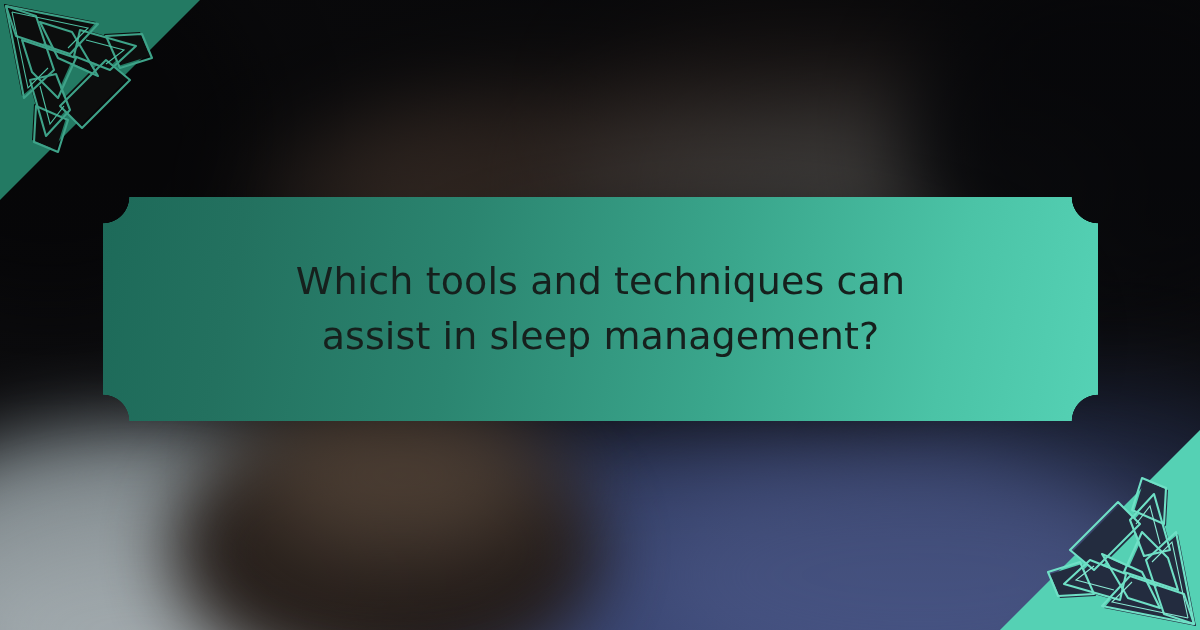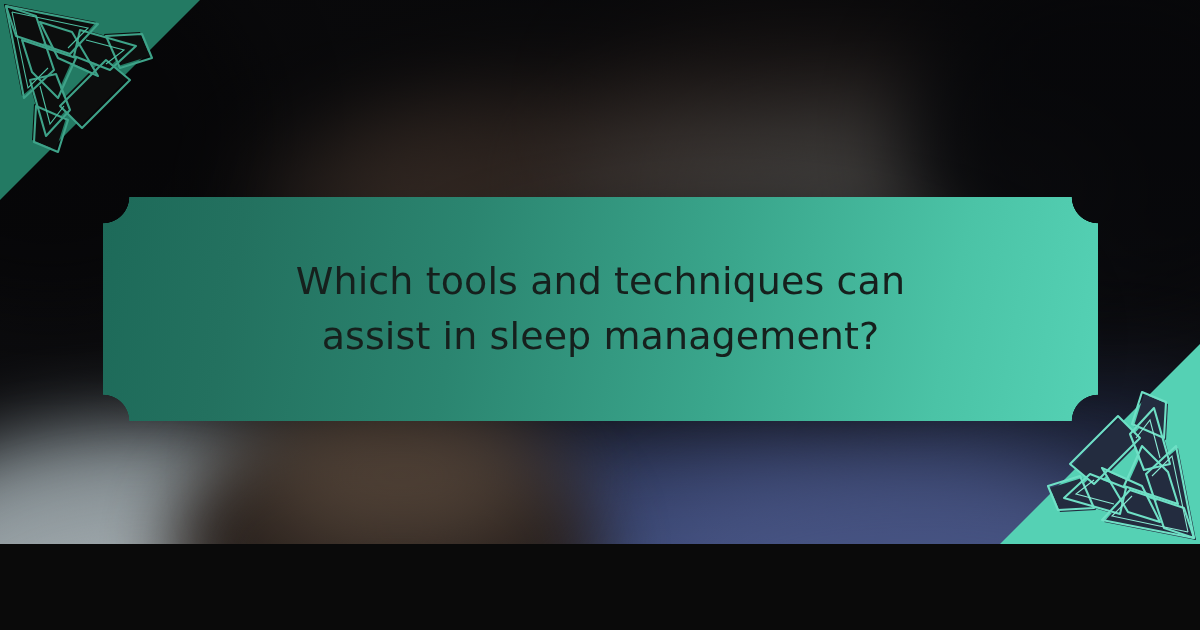--- a/index.html
+++ b/index.html
@@ -7,21 +7,21 @@
 
   html, body {
     width:1200px; height:630px;
     overflow:hidden;
     background:#0a0a0a;
     font-family:"DejaVu Sans", sans-serif;
   }
 
   #stage {
     position:relative;
-    width:1200px; height:544px;
+    width:1200px; height:630px;
     overflow:hidden;
     background:#0b0b0c;
   }
 
   
   .bg-photo {
     position:absolute; inset:0;
     overflow:hidden;
   }
 

